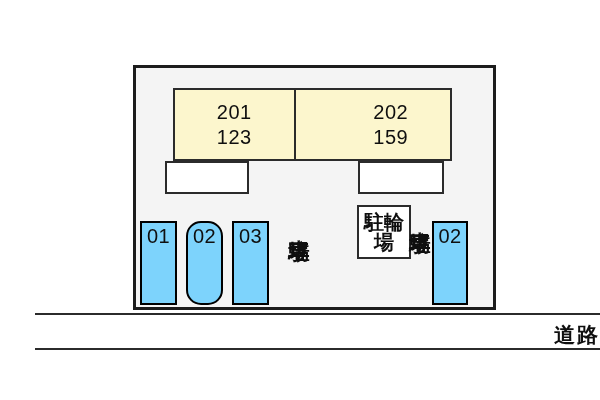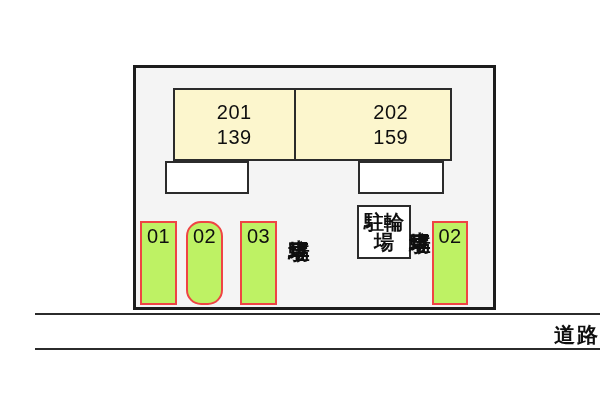--- a/index.html
+++ b/index.html
@@ -72,36 +72,36 @@
     border:2px solid #2b2b2b;
     box-sizing:border-box;
     z-index:3;
   }
   .entrance.left{left:165px;top:161px;width:84px;height:33px;}
   .entrance.right{left:358px;top:161px;width:86px;height:33px;}
 
   
   .stall{
     position:absolute;
-    background:#bef264;
-    border:2px solid #ef4444;
+    background:#7dd3fc;
+    border:2px solid #000000;
     box-sizing:border-box;
     z-index:3;
   }
   .stall .stall-label{
     position:absolute;
     left:0;right:0;top:2px;
     text-align:center;
     font-size:20px;
     color:#0f0f0f;
     letter-spacing:0.5px;
   }
   #stall-01{left:140px;top:221px;width:37px;height:84px;}
   #stall-02{left:186px;top:221px;width:37px;height:84px;border-radius:15px;}
-  #stall-03{left:232px;top:221px;width:37px;height:84px;margin-left:8px;}
+  #stall-03{left:232px;top:221px;width:37px;height:84px;}
   #stall-04{left:432px;top:221px;width:36px;height:84px;}
 
   
   .vlabel{
     position:absolute;
     font-size:21px;
     font-weight:700;
     color:#0f0f0f;
     line-height:1.05;
     writing-mode:vertical-rl;
@@ -163,21 +163,21 @@
 
 <div id="stage">
 
   <div class="watermark">ハウスコム</div>
 
   <div class="site-boundary"></div>
 
   <div class="building">
     <div class="unit">
       <span class="room">201</span>
-      <span class="room">139</span>
+      <span class="room">123</span>
     </div>
     <div class="unit">
       <span class="room">202</span>
       <span class="room">159</span>
     </div>
   </div>
 
   <div class="entrance left"></div>
   <div class="entrance right"></div>
 

